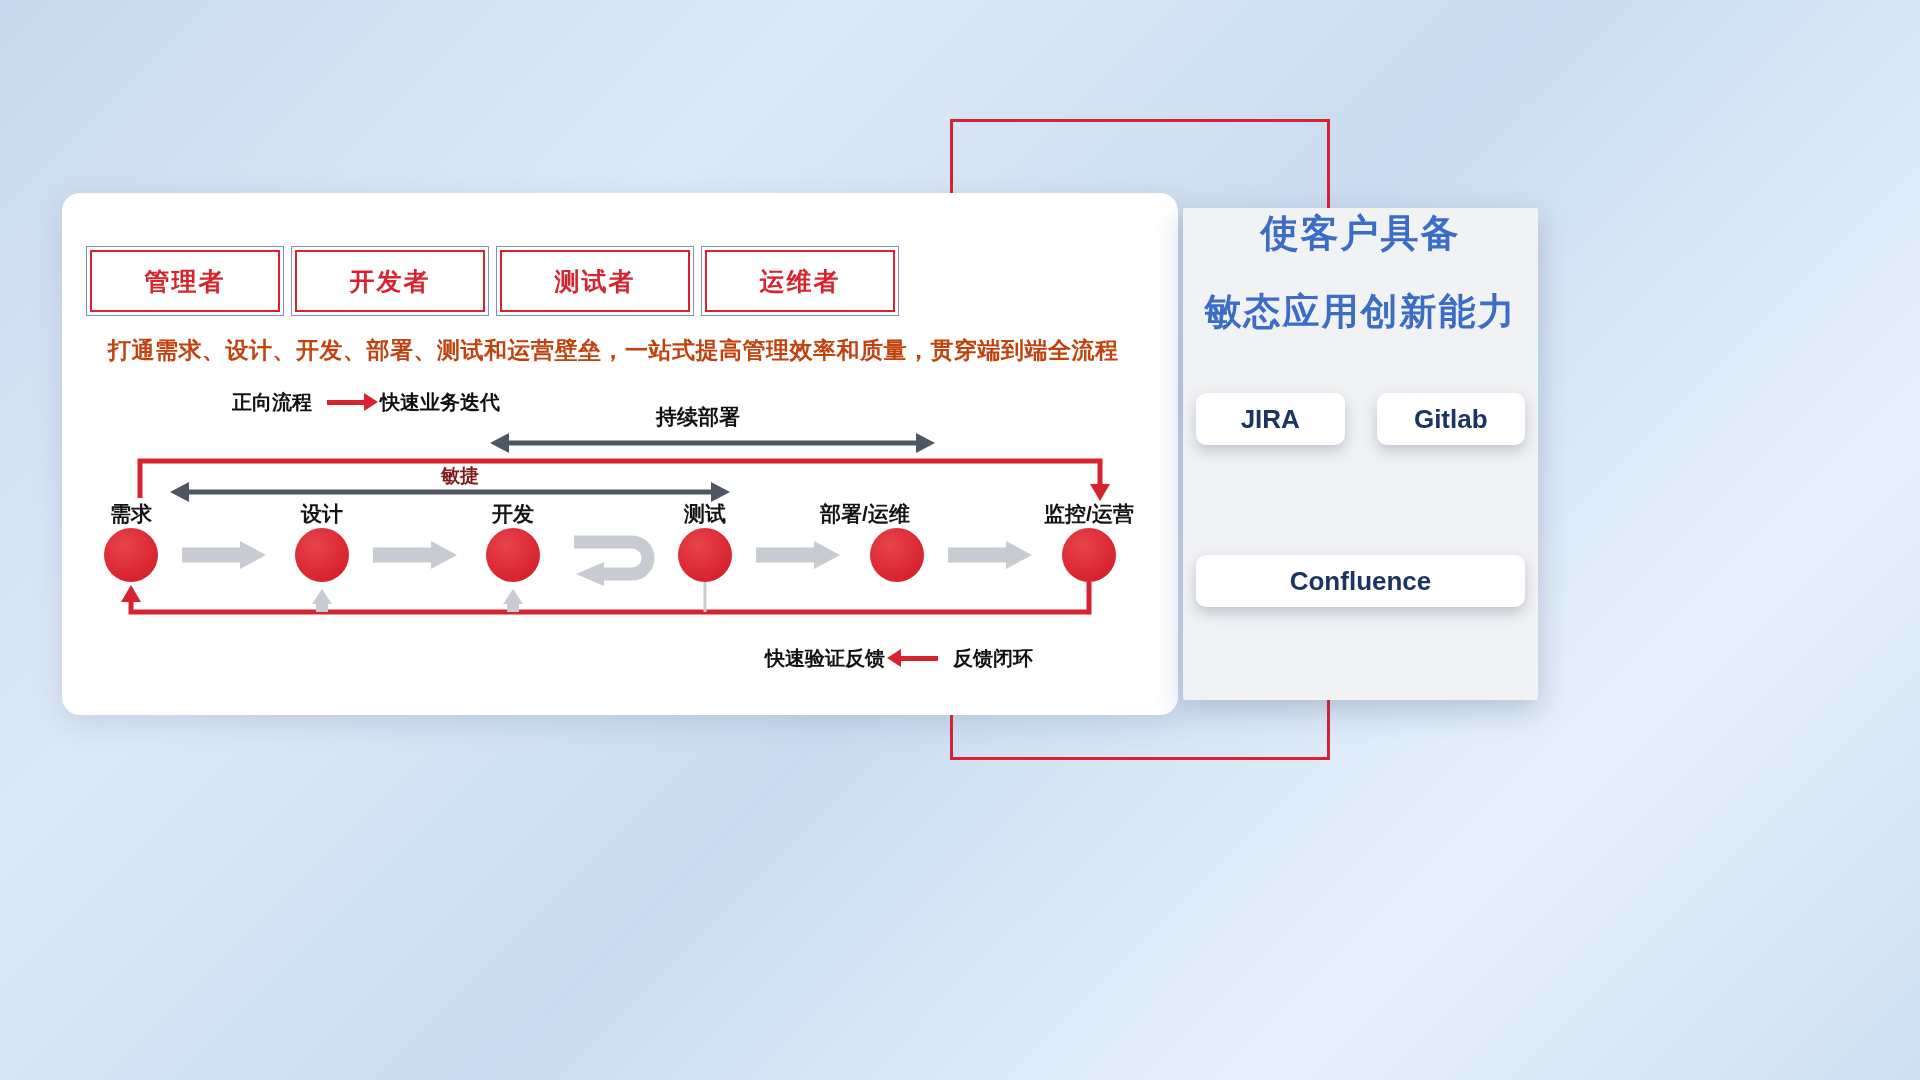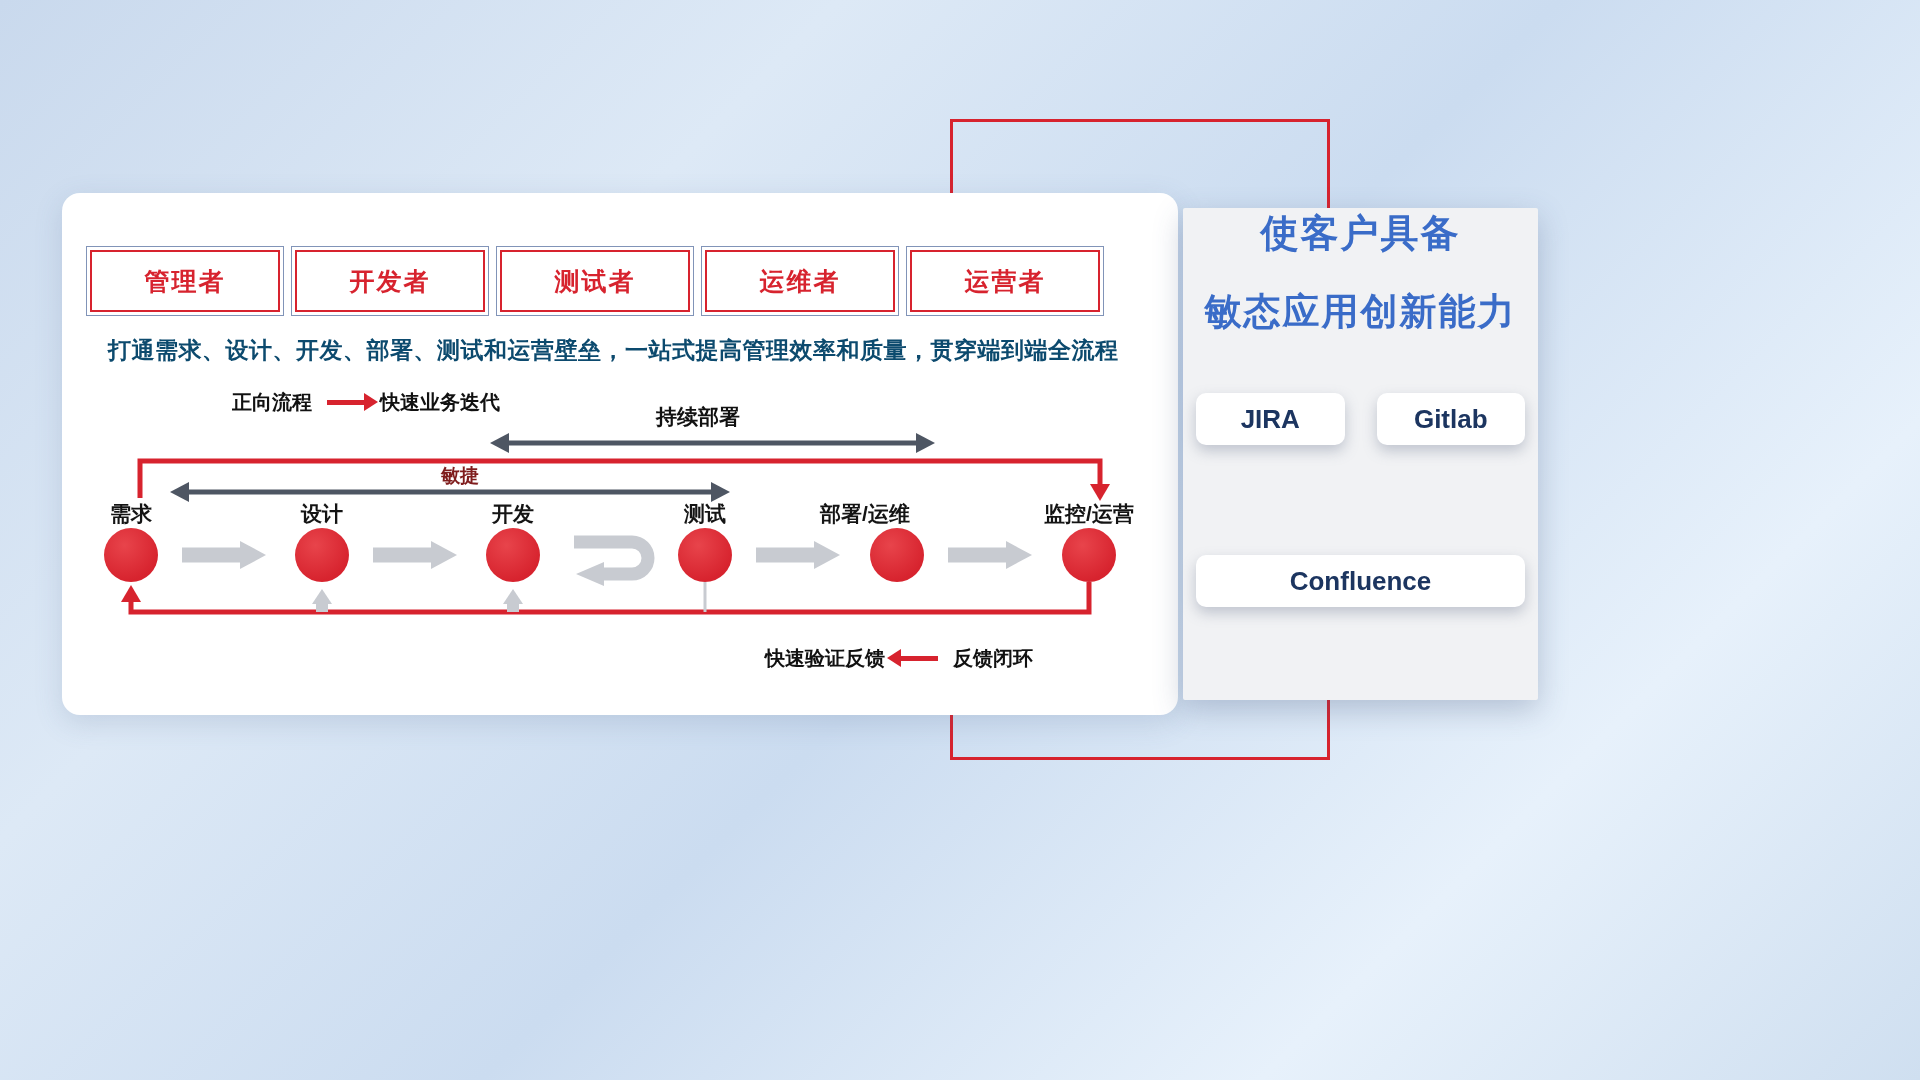--- a/index.html
+++ b/index.html
@@ -27,21 +27,21 @@
     box-shadow:0 8px 28px rgba(80,100,140,.18);
   }
   .roles-row{position:absolute;left:28px;top:57px;display:flex;gap:15px;}
   .role-box{
     width:190px;height:62px;display:flex;align-items:center;justify-content:center;
     background:#fff;border:2px solid var(--red,#D7232E);
     outline:1px solid var(--box-outline,#8194B8);outline-offset:3px;
     color:var(--red,#D7232E);font-size:25px;font-weight:700;letter-spacing:2px;
   }
   .subtitle{
-    position:absolute;left:46px;top:142px;font-size:23px;font-weight:700;color:#0c4a6e;
+    position:absolute;left:46px;top:142px;font-size:23px;font-weight:700;color:#c2410c;
     letter-spacing:.5px;white-space:nowrap;
   }
   .legend{display:flex;align-items:center;gap:15px;font-size:20px;font-weight:700;color:#111;}
   .legend-forward{position:absolute;left:170px;top:196px;}
   .legend-feedback{position:absolute;left:703px;top:452px;}
   .harrow{position:relative;display:inline-block;height:5px;width:38px;background:var(--red,#D7232E);}
   .harrow.right::after{
     content:"";position:absolute;right:-13px;top:-7px;
     border-left:14px solid var(--red,#D7232E);border-top:9px solid transparent;border-bottom:9px solid transparent;
   }
@@ -95,21 +95,20 @@
 
 <div class="red-frame"></div>
 
 <div class="card">
 
   <div class="roles-row">
     <div class="role-box">管理者</div>
     <div class="role-box">开发者</div>
     <div class="role-box">测试者</div>
     <div class="role-box">运维者</div>
-    <div class="role-box">运营者</div>
   </div>
 
   <div class="subtitle">打通需求、设计、开发、部署、测试和运营壁垒，一站式提高管理效率和质量，贯穿端到端全流程</div>
 
   <div class="legend legend-forward">
     <span>正向流程</span>
     <span class="harrow right"></span>
     <span>快速业务迭代</span>
   </div>
 

